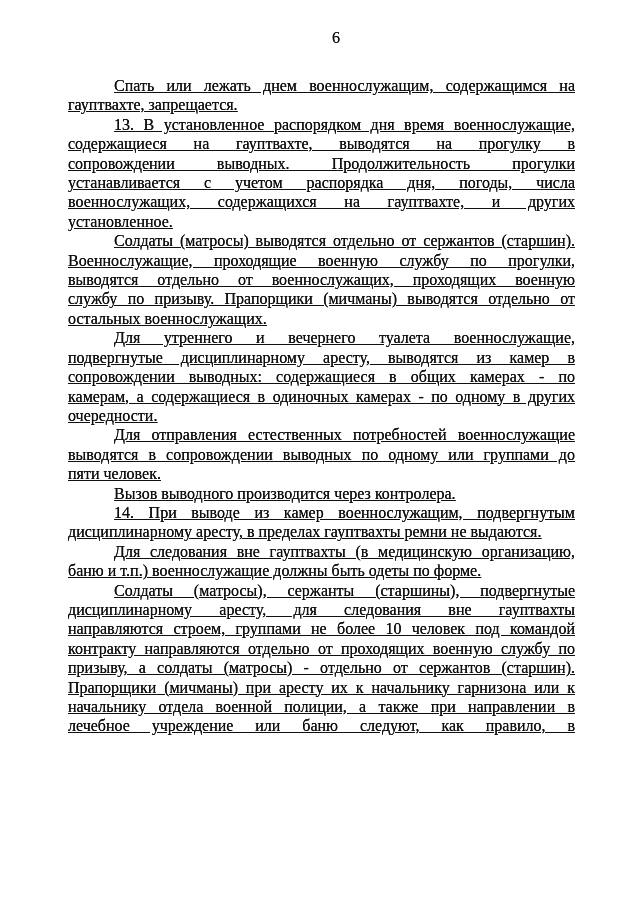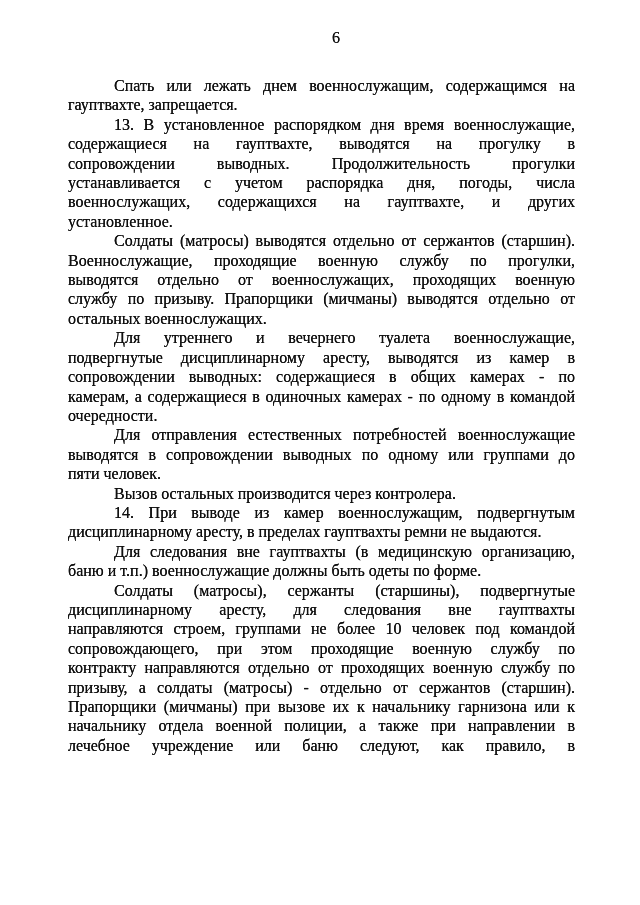--- a/index.html
+++ b/index.html
@@ -23,20 +23,21 @@
     line-height: 16px;
     
     padding-left: 32px;
     text-shadow: 0 0 0.4px #101010;
   }
   .content {
     margin: 30px 65px 0 68px; 
     font-size: 16px;
     line-height: 19.4px;
     text-shadow: 0 0 0.4px #101010; 
+    text-decoration: underline;
   }
   .para {
     margin: 0;
     padding: 0;
   }
   .line {
     text-align: justify;
     text-align-last: justify;
     white-space: nowrap; 
   }
@@ -70,44 +71,43 @@
         <div class="line first">Солдаты (матросы) выводятся отдельно от сержантов (старшин).</div>
         <div class="line">Военнослужащие, проходящие военную службу по прогулки,</div>
         <div class="line">выводятся отдельно от военнослужащих, проходящих военную</div>
         <div class="line">службу по призыву. Прапорщики (мичманы) выводятся отдельно от</div>
         <div class="line last">остальных военнослужащих.</div>
       </div>
       <div class="para">
         <div class="line first">Для утреннего и вечернего туалета военнослужащие,</div>
         <div class="line">подвергнутые дисциплинарному аресту, выводятся из камер в</div>
         <div class="line">сопровождении выводных: содержащиеся в общих камерах - по</div>
-        <div class="line">камерам, а содержащиеся в одиночных камерах - по одному в командой</div>
+        <div class="line">камерам, а содержащиеся в одиночных камерах - по одному в других</div>
         <div class="line last">очередности.</div>
       </div>
       <div class="para">
         <div class="line first">Для отправления естественных потребностей военнослужащие</div>
         <div class="line">выводятся в сопровождении выводных по одному или группами до</div>
         <div class="line last">пяти человек.</div>
       </div>
       <div class="para">
-        <div class="line first last">Вызов остальных производится через контролера.</div>
+        <div class="line first last">Вызов выводного производится через контролера.</div>
       </div>
       <div class="para">
         <div class="line first">14. При выводе из камер военнослужащим, подвергнутым</div>
         <div class="line last">дисциплинарному аресту, в пределах гауптвахты ремни не выдаются.</div>
       </div>
       <div class="para">
         <div class="line first">Для следования вне гауптвахты (в медицинскую организацию,</div>
         <div class="line last">баню и т.п.) военнослужащие должны быть одеты по форме.</div>
       </div>
       <div class="para">
         <div class="line first">Солдаты (матросы), сержанты (старшины), подвергнутые</div>
         <div class="line">дисциплинарному аресту, для следования вне гауптвахты</div>
         <div class="line">направляются строем, группами не более 10 человек под командой</div>
-        <div class="line">сопровождающего, при этом проходящие военную службу по</div>
         <div class="line">контракту направляются отдельно от проходящих военную службу по</div>
         <div class="line">призыву, а солдаты (матросы) - отдельно от сержантов (старшин).</div>
-        <div class="line">Прапорщики (мичманы) при вызове их к начальнику гарнизона или к</div>
+        <div class="line">Прапорщики (мичманы) при аресту их к начальнику гарнизона или к</div>
         <div class="line">начальнику отдела военной полиции, а также при направлении в</div>
         <div class="line">лечебное учреждение или баню следуют, как правило, в</div>
       </div>
     </div>
 </div>
 
 </body></html>

